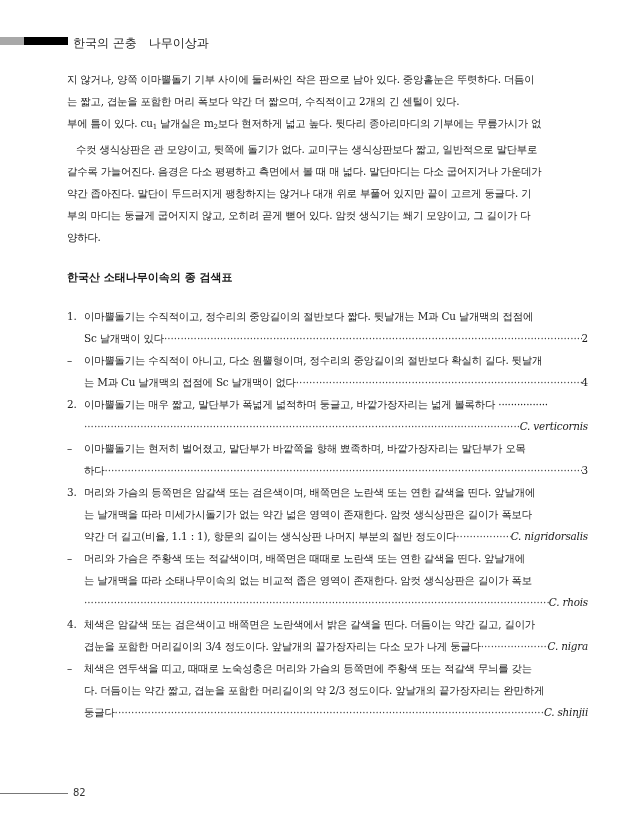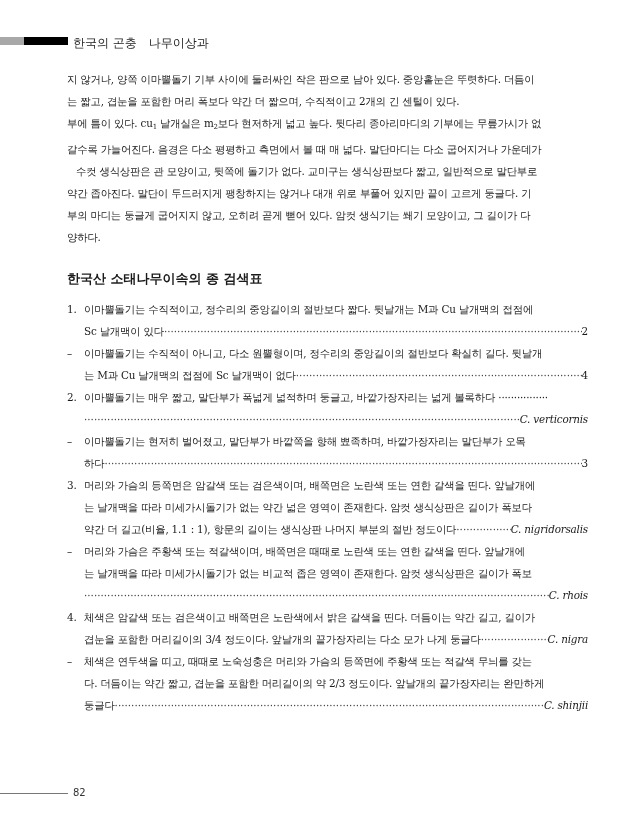--- a/index.html
+++ b/index.html
@@ -10,22 +10,22 @@
     .hdr-black { position: absolute; left: 24px; top: 0; width: 44px; height: 8px; background: #000; }
     .hdr-text { position: absolute; left: 73px; top: -2px; font-family: "DejaVu Sans", sans-serif;
       font-size: 12px; color: #222; white-space: nowrap; }
     .hdr-text span { margin-right: 8px; }
 
     .content { position: absolute; left: 67px; top: 68px; width: 521px; }
     .p { font-size: 10.4px; line-height: 22px; letter-spacing: -0.2px; text-align: justify; margin: 0; }
     .line { display: block; white-space: nowrap; overflow: hidden; }
     .indent { padding-left: 9px; }
 
-    .section-title { font-family: "DejaVu Sans", sans-serif; font-weight: bold; font-size: 13px;
-      margin: 22px 0 10px 0; }
+    .section-title { font-family: "DejaVu Sans", sans-serif; font-weight: bold; font-size: 11px;
+      margin: 22px 0 20px 0; }
 
     .key { font-size: 10.4px; line-height: 22px; letter-spacing: -0.2px; }
     .k-row { position: relative; padding-left: 17px; white-space: nowrap; }
     .k-mark { position: absolute; left: 0; top: 0; width: 16px; }
     .k-line { display: flex; white-space: nowrap; }
     .k-line .txt { flex: 0 0 auto; text-align: center; }
     .k-line .dots { flex: 1 1 auto; overflow: hidden; color: #444; letter-spacing: 0; }
     .k-line .dots::after { content: "······································································································································································"; }
     .k-line .end { flex: 0 0 auto; }
     .k-line .end.sp { font-style: italic; }
@@ -48,22 +48,22 @@
 
 <div class="content">
   <div class="p">
     <span class="line">지 않거나, 양쪽 이마뿔돌기 기부 사이에 둘러싸인 작은 판으로 남아 있다. 중앙홑눈은 뚜렷하다. 더듬이</span>
     <span class="line">는 짧고, 겹눈을 포함한 머리 폭보다 약간 더 짧으며, 수직적이고 2개의 긴 센털이 있다.</span>
   </div>
   <div class="p">
     <span class="line">부에 틈이 있다. cu<sub>1</sub> 날개실은 m<sub>2</sub>보다 현저하게 넓고 높다. 뒷다리 종아리마디의 기부에는 무릎가시가 없</span>
   </div>
   <div class="p">
+    <span class="line indent">수컷 생식상판은 관 모양이고, 뒷쪽에 돌기가 없다. 교미구는 생식상판보다 짧고, 일반적으로 말단부로</span>
     <span class="line">갈수록 가늘어진다. 음경은 다소 평평하고 측면에서 볼 때 매 넓다. 말단마디는 다소 굽어지거나 가운데가</span>
-    <span class="line indent">수컷 생식상판은 관 모양이고, 뒷쪽에 돌기가 없다. 교미구는 생식상판보다 짧고, 일반적으로 말단부로</span>
     <span class="line">약간 좁아진다. 말단이 두드러지게 팽창하지는 않거나 대개 위로 부풀어 있지만 끝이 고르게 둥글다. 기</span>
     <span class="line">부의 마디는 둥글게 굽어지지 않고, 오히려 곧게 뻗어 있다. 암컷 생식기는 쐐기 모양이고, 그 길이가 다</span>
     <span class="line">양하다.</span>
   </div>
 
   <div class="section-title">한국산 소태나무이속의 종 검색표</div>
 
   <div class="key" id="key-list">
       <div class="k-row">
         <span class="k-mark">1.</span>
@@ -122,21 +122,21 @@
           <span class="dots"></span>
           <span class="end sp">C. nigridorsalis</span>
         </div>
       </div>
       <div class="k-row">
         <span class="k-mark">–</span>
         <div class="k-line">
           <span class="txt">머리와 가슴은 주황색 또는 적갈색이며, 배쪽면은 때때로 노란색 또는 연한 갈색을 띤다. 앞날개에</span>
         </div>
         <div class="k-line">
-          <span class="txt">는 날개맥을 따라 미세가시돌기가 없는 비교적 좁은 영역이 존재한다. 암컷 생식상판은 길이가 폭보</span>
+          <span class="txt">는 날개맥을 따라 소태나무이속의 없는 비교적 좁은 영역이 존재한다. 암컷 생식상판은 길이가 폭보</span>
         </div>
         <div class="k-line">
           <span class="dots"></span>
           <span class="end sp">C. rhois</span>
         </div>
       </div>
       <div class="k-row">
         <span class="k-mark">4.</span>
         <div class="k-line">
           <span class="txt">체색은 암갈색 또는 검은색이고 배쪽면은 노란색에서 밝은 갈색을 띤다. 더듬이는 약간 길고, 길이가</span>

